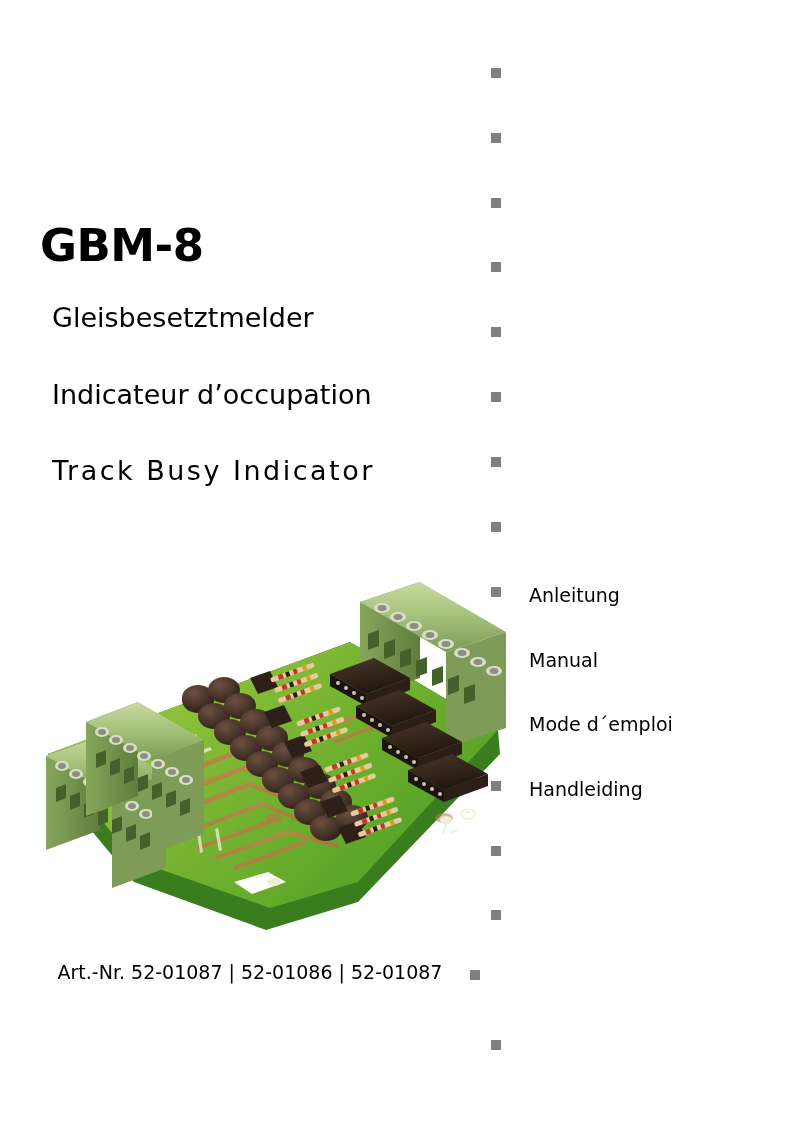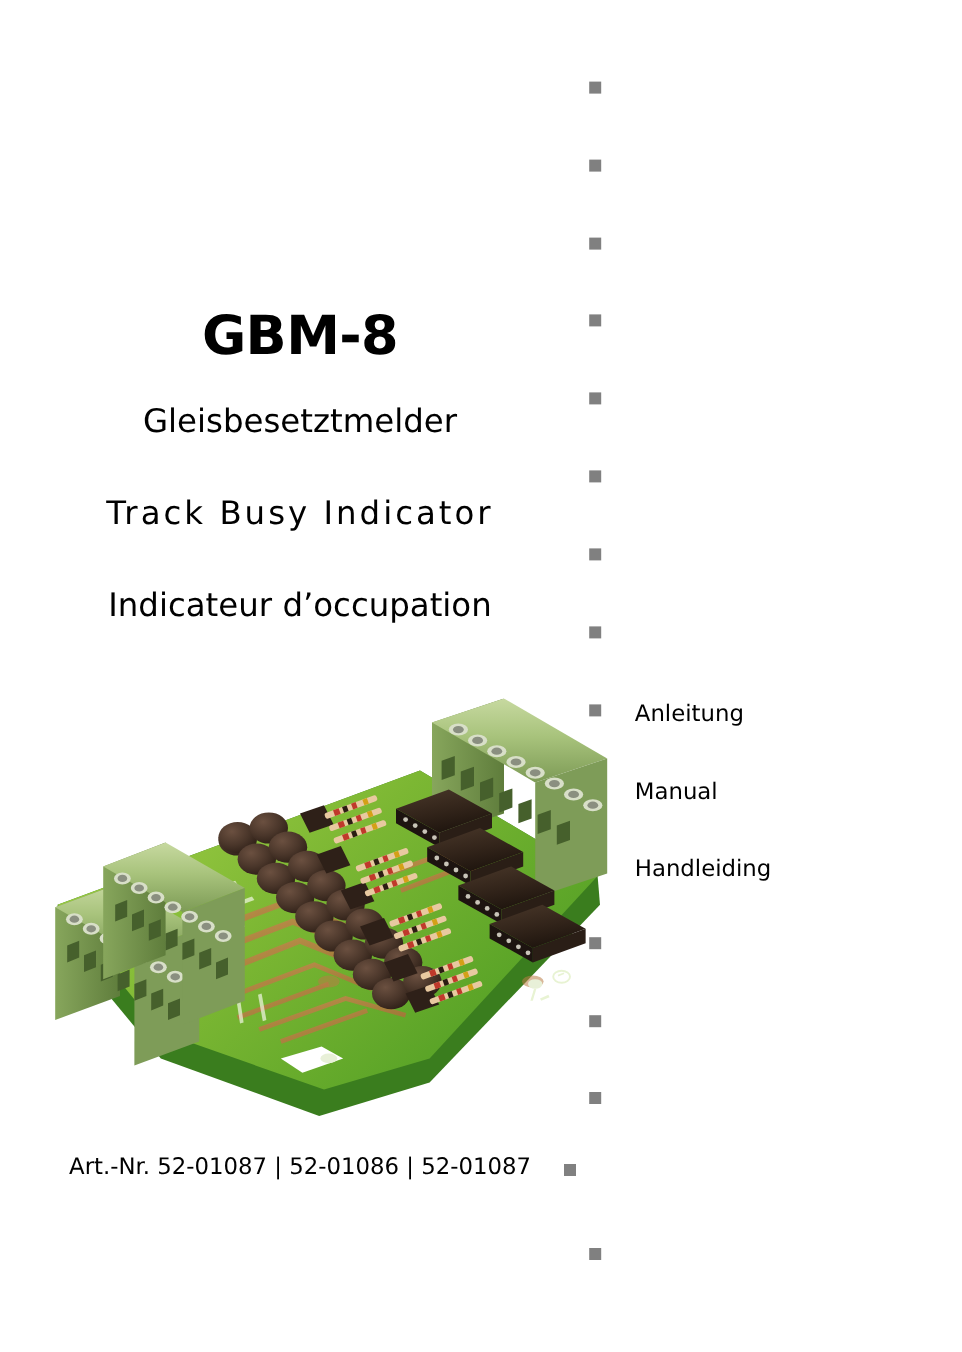--- a/index.html
+++ b/index.html
@@ -23,23 +23,23 @@
     position: absolute;
     width: 10px;
     height: 10px;
     background: #808080;
   }
 
   
   .title-block {
     position: absolute;
     left: 40px;
-    top: 252px;
+    top: 218px;
     width: 420px;
-    text-align: center;
+    text-align: left;
   }
   .main-title {
     font-family: "DejaVu Sans", sans-serif;
     font-weight: bold;
     font-size: 45px;
     line-height: 56px;
     color: #000000;
     letter-spacing: -0.5px;
     margin: 0;
   }
@@ -112,22 +112,22 @@
       <div class="bullet" style="left: 491px; top: 781px; width: 10px; height: 10px; background: rgb(128, 128, 128);"></div>
       <div class="bullet" style="left: 491px; top: 846px; width: 10px; height: 10px; background: rgb(128, 128, 128);"></div>
       <div class="bullet" style="left: 491px; top: 910px; width: 10px; height: 10px; background: rgb(128, 128, 128);"></div>
       <div class="bullet" style="left: 470px; top: 970px; width: 10px; height: 10px; background: rgb(128, 128, 128);"></div>
       <div class="bullet" style="left: 491px; top: 1040px; width: 10px; height: 10px; background: rgb(128, 128, 128);"></div>
     </div>
 
   <div class="title-block">
     <div class="main-title">GBM-8</div>
     <div class="subtitle">Gleisbesetztmelder</div>
+    <div class="subtitle">Indicateur d’occupation</div>
     <div class="subtitle"><span class="tspace">Track Busy Indicator</span></div>
-    <div class="subtitle">Indicateur d’occupation</div>
   </div>
 
   <div class="photo">
     <svg viewBox="0 0 470 372" xmlns="http://www.w3.org/2000/svg">
       <defs>
         <linearGradient id="pcbGrad" x1="0" y1="0" x2="1" y2="1">
           <stop offset="0%" stop-color="#9ccb3b"></stop>
           <stop offset="35%" stop-color="#6fb32e"></stop>
           <stop offset="100%" stop-color="#3d8f22"></stop>
         </linearGradient>
@@ -480,18 +480,19 @@
               <rect x="34" y="0" width="4" height="5" fill="#d4a017"></rect>
           </g>
         </g>
       </g>
     </svg>
   </div>
 
   <div class="doclist">
     <div class="doc-item">Anleitung</div>
     <div class="doc-item">Manual</div>
+    <div class="doc-item">Mode d´emploi</div>
     <div class="doc-item">Handleiding</div>
   </div>
 
   <div class="artnr">Art.-Nr. 52-01087 | 52-01086 | 52-01087</div>
 
 </div>
 
 </body></html>

